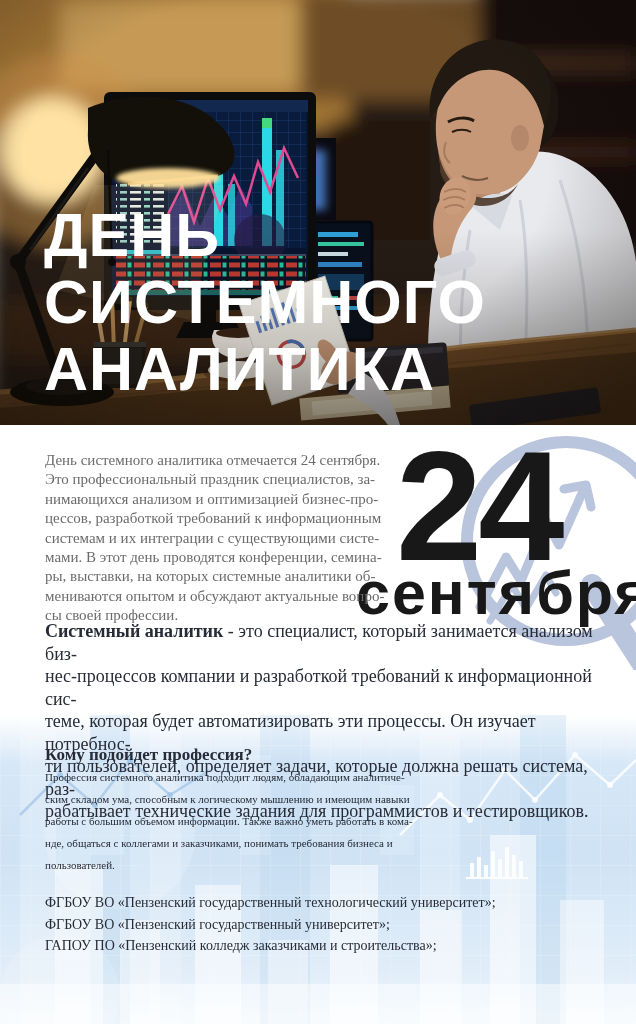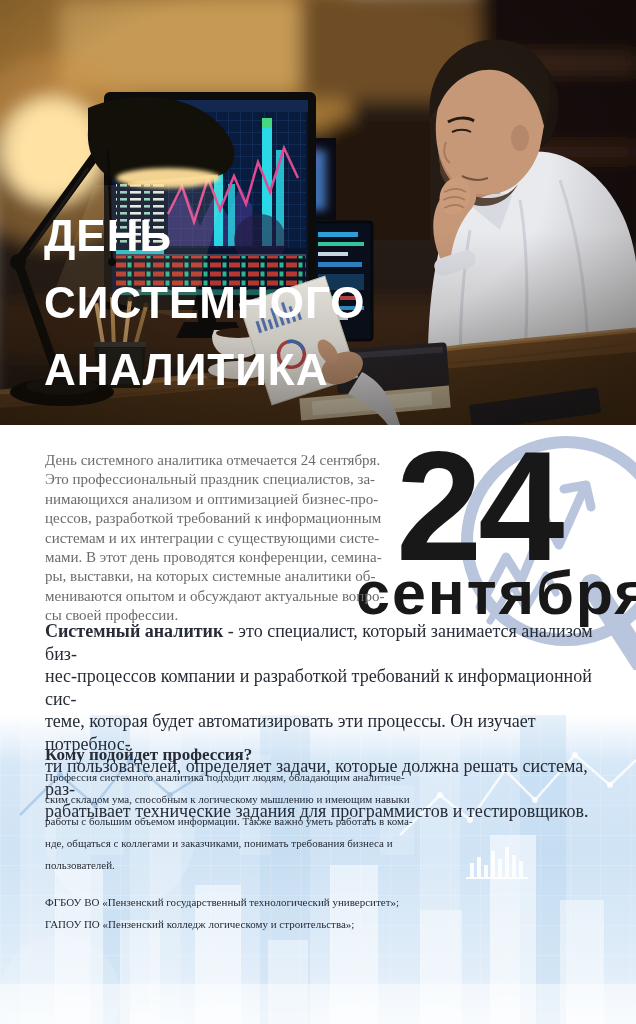--- a/index.html
+++ b/index.html
@@ -7,21 +7,21 @@
     --date-text:#181818; --watermark:#b7c3dd; --pattern-blue:#cfe3f5;
   }
   *{margin:0;padding:0;box-sizing:border-box}
   html,body{background:#888}
   .page{position:relative;width:636px;height:1024px;margin:0 auto;background:#fff;
         overflow:hidden;font-family:"Liberation Serif","DejaVu Serif",serif;}
   .hero{position:absolute;left:0;top:0;width:636px;height:425px;overflow:hidden}
   .hero svg{position:absolute;left:0;top:0}
   .hero-title{position:absolute;left:44px;top:202px;z-index:3;
     font-family:"Liberation Sans","DejaVu Sans",sans-serif;font-weight:700;
-    font-size:44px;line-height:67px;letter-spacing:1px;color:var(--hero-title);
+    font-size:61px;line-height:67px;letter-spacing:1px;color:var(--hero-title);
     white-space:pre-line;text-transform:uppercase;}
   .date-block{position:absolute;left:340px;top:425px;width:296px;height:245px;z-index:1}
   .date-block svg{position:absolute;left:0;top:0}
   .date-day{position:absolute;left:56px;top:4px;
     font-family:"Liberation Sans","DejaVu Sans",sans-serif;font-weight:700;
     font-size:155px;line-height:1;letter-spacing:-4px;color:var(--date-text)}
   .date-month{position:absolute;left:16px;top:138px;
     font-family:"Liberation Sans","DejaVu Sans",sans-serif;font-weight:700;
     font-size:61px;line-height:1;letter-spacing:2px;color:var(--date-text)}
   .intro{position:absolute;left:45px;top:451px;width:388px;z-index:2;
@@ -30,21 +30,21 @@
     font-size:18px;line-height:22.5px;color:var(--body-text);white-space:pre-line}
   .definition b{font-weight:700}
   .pattern{position:absolute;left:0;top:715px;width:636px;height:309px;z-index:0;
     background:linear-gradient(180deg,rgba(207,227,246,0) 0%,rgba(207,227,246,.85) 16%,
       var(--pattern-blue) 45%,#e2eef9 85%,#f4f9fd 100%)}
   .section{position:absolute;left:45px;z-index:2;color:var(--body-text)}
   .section h3{font-size:17px;font-weight:700;line-height:22px;color:var(--body-text)}
   .who{top:744px;width:563px}
   .who p{font-size:11px;line-height:22px;white-space:pre-line}
   .where{top:892px;width:586px}
-  .where .edu-item{font-size:11px;line-height:21.5px}
+  .where .edu-item{font-size:14px;line-height:21.5px}
 </style>
 </head>
 <body>
 
 <div class="page">
 
   <section class="hero">
     <svg width="636" height="425" viewBox="0 0 636 425">
       <defs>
         <filter id="b8" x="-20%" y="-20%" width="140%" height="140%">
@@ -351,16 +351,17 @@
     <h3>Кому подойдет профессия?</h3>
     <p>Профессия системного аналитика подходит людям, обладающим аналитиче-
 ским складом ума, способным к логическому мышлению и имеющим навыки
 работы с большим объемом информации. Также важно уметь работать в кома-
 нде, общаться с коллегами и заказчиками, понимать требования бизнеса и
 пользователей.</p>
   </section>
 
   <section class="section where">
     <div class="edu-item">ФГБОУ ВО «Пензенский государственный технологический университет»;</div>
-    <div class="edu-item">ГАПОУ ПО «Пензенский колледж логическому и строительства»;</div>
+    <div class="edu-item">ФГБОУ ВО «Пензенский государственный университет»;</div>
+    <div class="edu-item">ГАПОУ ПО «Пензенский колледж заказчиками и строительства»;</div>
   </section>
 
 </div>
 
 </body></html>

